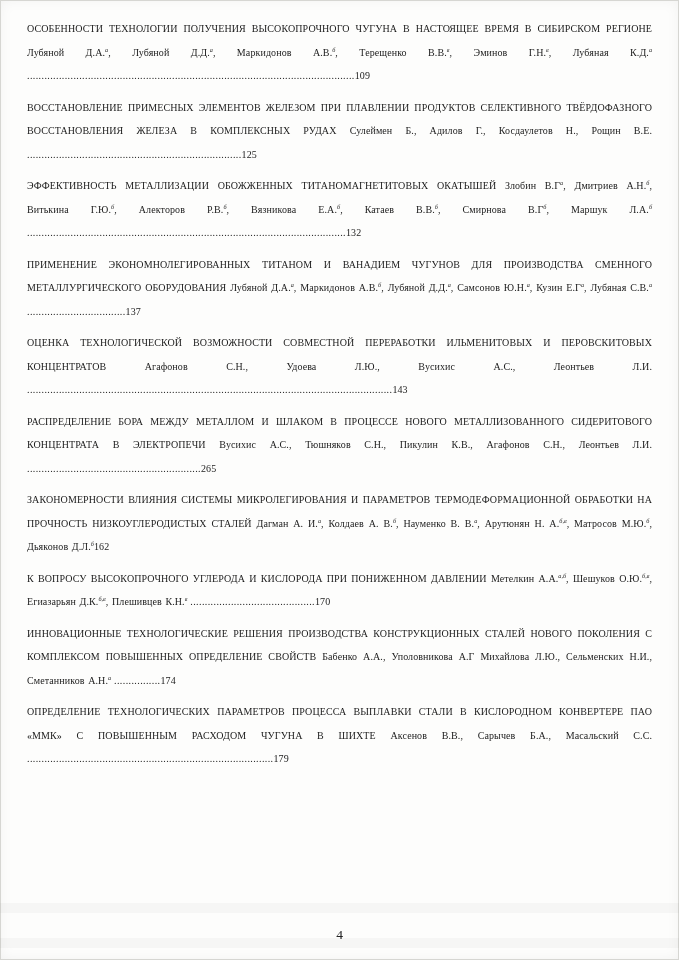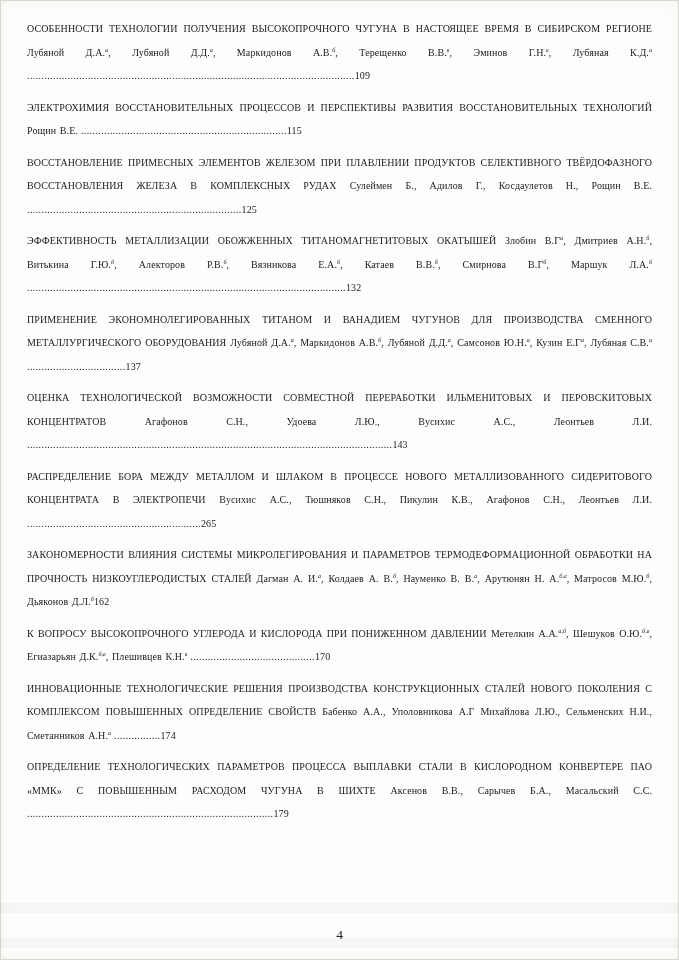--- a/index.html
+++ b/index.html
@@ -57,21 +57,20 @@
     pointer-events: none;
   }
 </style>
 </head>
 <body>
 
 <div class="sheet">
 
   <div class="toc">
       <p class="entry"><span class="t">ОСОБЕННОСТИ ТЕХНОЛОГИИ ПОЛУЧЕНИЯ ВЫСОКОПРОЧНОГО ЧУГУНА В НАСТОЯЩЕЕ ВРЕМЯ В СИБИРСКОМ РЕГИОНЕ</span><span class="sep"> </span><span class="a">Лубяной Д.А.<sup>а</sup>, Лубяной Д.Д.<sup>а</sup>, Маркидонов А.В.<sup>б</sup>, Терещенко В.В.<sup>в</sup>, Эминов Г.Н.<sup>в</sup>, Лубяная К.Д.<sup>а</sup></span><span class="dots"> .................................................................................................................</span><span class="pg">109</span></p>
-      <p class="entry"><span class="t">ЭЛЕКТРОХИМИЯ ВОССТАНОВИТЕЛЬНЫХ ПРОЦЕССОВ И ПЕРСПЕКТИВЫ РАЗВИТИЯ ВОССТАНОВИТЕЛЬНЫХ ТЕХНОЛОГИЙ</span><span class="sep"> </span><span class="a">Рощин В.Е.</span><span class="dots"> .......................................................................</span><span class="pg">115</span></p>
       <p class="entry"><span class="t">ВОССТАНОВЛЕНИЕ ПРИМЕСНЫХ ЭЛЕМЕНТОВ ЖЕЛЕЗОМ ПРИ ПЛАВЛЕНИИ ПРОДУКТОВ СЕЛЕКТИВНОГО ТВЁРДОФАЗНОГО ВОССТАНОВЛЕНИЯ ЖЕЛЕЗА В КОМПЛЕКСНЫХ РУДАХ</span><span class="sep"> </span><span class="a">Сулеймен Б., Адилов Г., Косдаулетов Н., Рощин В.Е.</span><span class="dots"> ..........................................................................</span><span class="pg">125</span></p>
       <p class="entry"><span class="t">ЭФФЕКТИВНОСТЬ МЕТАЛЛИЗАЦИИ ОБОЖЖЕННЫХ ТИТАНОМАГНЕТИТОВЫХ ОКАТЫШЕЙ</span><span class="sep"> </span><span class="a">Злобин В.Г<sup>а</sup>, Дмитриев А.Н.<sup>б</sup>, Витькина Г.Ю.<sup>б</sup>, Алекторов Р.В.<sup>б</sup>, Вязникова Е.А.<sup>б</sup>, Катаев В.В.<sup>б</sup>, Смирнова В.Г<sup>б</sup>, Маршук Л.А.<sup>б</sup></span><span class="dots"> ..............................................................................................................</span><span class="pg">132</span></p>
       <p class="entry"><span class="t">ПРИМЕНЕНИЕ ЭКОНОМНОЛЕГИРОВАННЫХ ТИТАНОМ И ВАНАДИЕМ ЧУГУНОВ ДЛЯ ПРОИЗВОДСТВА СМЕННОГО МЕТАЛЛУРГИЧЕСКОГО ОБОРУДОВАНИЯ</span><span class="sep"> </span><span class="a">Лубяной Д.А.<sup>а</sup>, Маркидонов А.В.<sup>б</sup>, Лубяной Д.Д.<sup>а</sup>, Самсонов Ю.Н.<sup>а</sup>, Кузин Е.Г<sup>а</sup>, Лубяная С.В.<sup>а</sup></span><span class="dots"> ..................................</span><span class="pg">137</span></p>
       <p class="entry"><span class="t">ОЦЕНКА ТЕХНОЛОГИЧЕСКОЙ ВОЗМОЖНОСТИ СОВМЕСТНОЙ ПЕРЕРАБОТКИ ИЛЬМЕНИТОВЫХ И ПЕРОВСКИТОВЫХ КОНЦЕНТРАТОВ</span><span class="sep"> </span><span class="a">Агафонов С.Н., Удоева Л.Ю., Вусихис А.С., Леонтьев Л.И.</span><span class="dots"> ..............................................................................................................................</span><span class="pg">143</span></p>
       <p class="entry"><span class="t">РАСПРЕДЕЛЕНИЕ БОРА МЕЖДУ МЕТАЛЛОМ И ШЛАКОМ В ПРОЦЕССЕ НОВОГО МЕТАЛЛИЗОВАННОГО СИДЕРИТОВОГО КОНЦЕНТРАТА В ЭЛЕКТРОПЕЧИ</span><span class="sep"> </span><span class="a">Вусихис А.С., Тюшняков С.Н., Пикулин К.В., Агафонов С.Н., Леонтьев Л.И.</span><span class="dots"> ............................................................</span><span class="pg">265</span></p>
       <p class="entry"><span class="t">ЗАКОНОМЕРНОСТИ ВЛИЯНИЯ СИСТЕМЫ МИКРОЛЕГИРОВАНИЯ И ПАРАМЕТРОВ ТЕРМОДЕФОРМАЦИОННОЙ ОБРАБОТКИ НА ПРОЧНОСТЬ НИЗКОУГЛЕРОДИСТЫХ СТАЛЕЙ</span><span class="sep"> </span><span class="a">Дагман А. И.<sup>а</sup>, Колдаев А. В.<sup>б</sup>, Науменко В. В.<sup>а</sup>, Арутюнян Н. А.<sup>б,в</sup>, Матросов М.Ю.<sup>б</sup>, Дьяконов Д.Л.<sup>б</sup></span><span class="pg">162</span></p>
       <p class="entry"><span class="t">К ВОПРОСУ ВЫСОКОПРОЧНОГО УГЛЕРОДА И КИСЛОРОДА ПРИ ПОНИЖЕННОМ ДАВЛЕНИИ</span><span class="sep"> </span><span class="a">Метелкин А.А.<sup>а,б</sup>, Шешуков О.Ю.<sup>б,в</sup>, Егиазарьян Д.К.<sup>б,в</sup>, Плешивцев К.Н.<sup>в</sup></span><span class="dots"> ...........................................</span><span class="pg">170</span></p>
       <p class="entry"><span class="t">ИННОВАЦИОННЫЕ ТЕХНОЛОГИЧЕСКИЕ РЕШЕНИЯ ПРОИЗВОДСТВА КОНСТРУКЦИОННЫХ СТАЛЕЙ НОВОГО ПОКОЛЕНИЯ С КОМПЛЕКСОМ ПОВЫШЕННЫХ ОПРЕДЕЛЕНИЕ СВОЙСТВ</span><span class="sep"> </span><span class="a">Бабенко А.А., Уполовникова А.Г Михайлова Л.Ю., Сельменских Н.И., Сметанников А.Н.<sup>а</sup></span><span class="dots"> ................</span><span class="pg">174</span></p>
       <p class="entry"><span class="t">ОПРЕДЕЛЕНИЕ ТЕХНОЛОГИЧЕСКИХ ПАРАМЕТРОВ ПРОЦЕССА ВЫПЛАВКИ СТАЛИ В КИСЛОРОДНОМ КОНВЕРТЕРЕ ПАО «ММК» С ПОВЫШЕННЫМ РАСХОДОМ ЧУГУНА В ШИХТЕ</span><span class="sep"> </span><span class="a">Аксенов В.В., Сарычев Б.А., Масальский С.С.</span><span class="dots"> .....................................................................................</span><span class="pg">179</span></p>
     </div>

